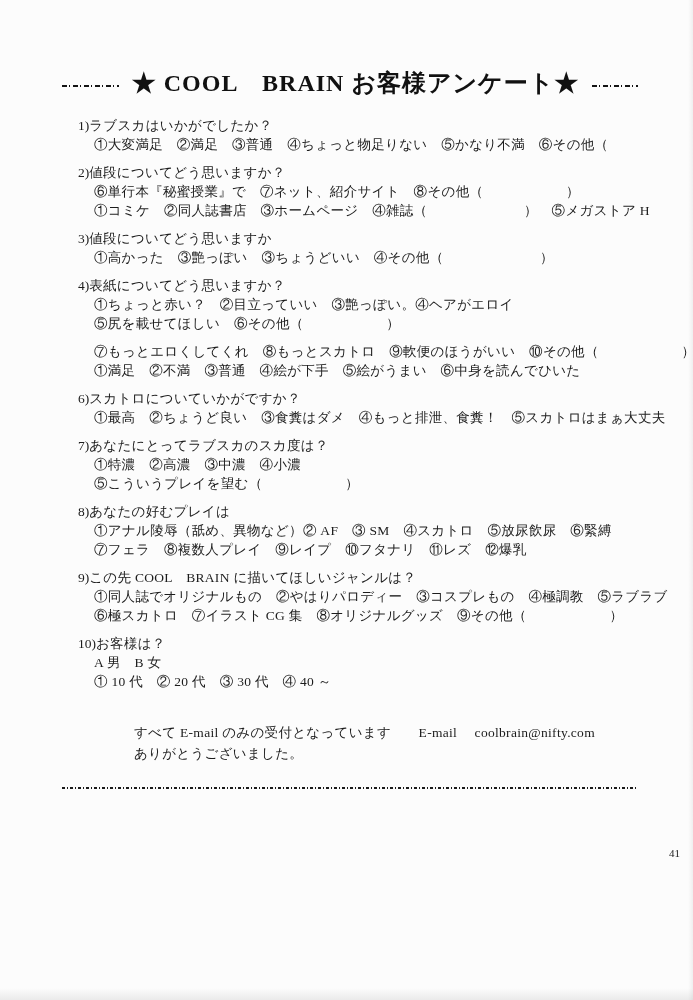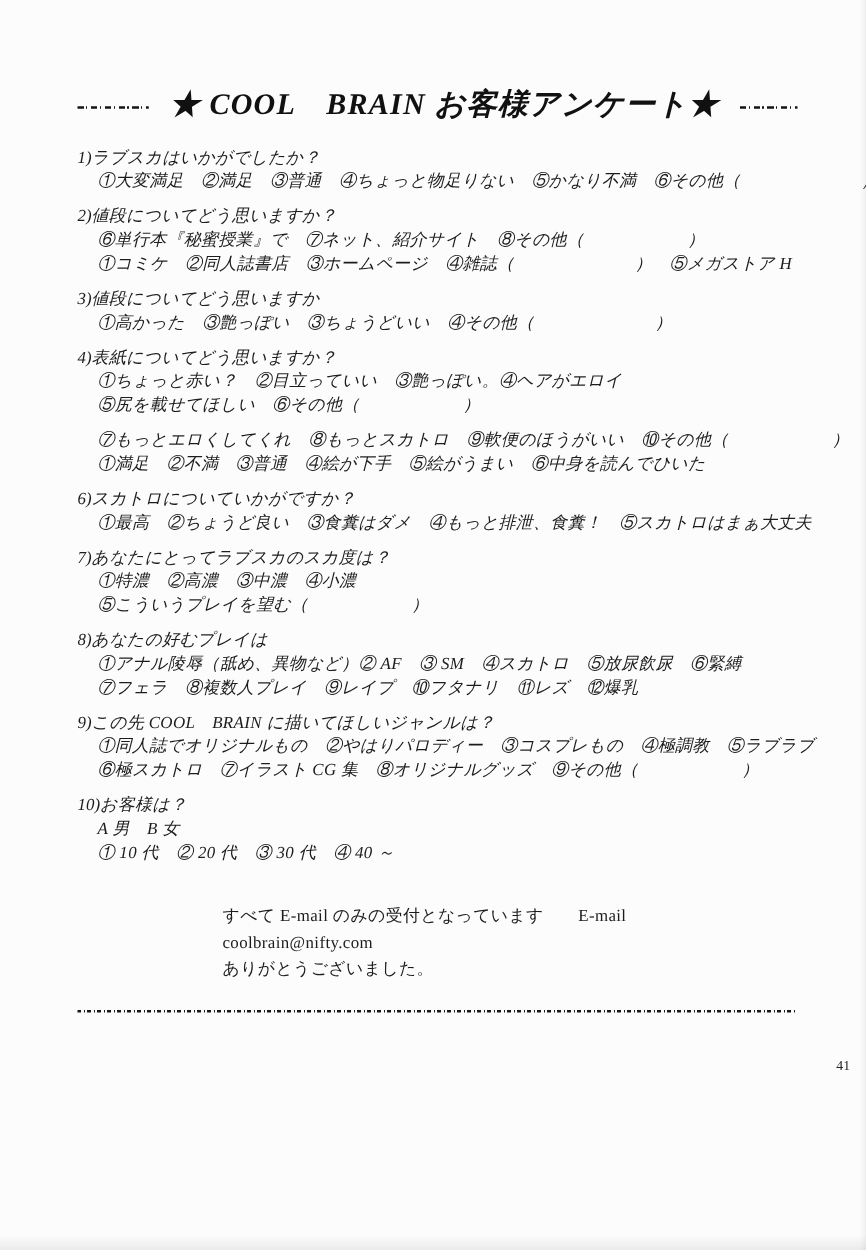--- a/index.html
+++ b/index.html
@@ -50,37 +50,36 @@
   }
   .dash-left{width:57px;}
   .dash-right{width:46px;}
   .page-title{
     margin:0;
     font-size:24px;
     font-weight:bold;
     letter-spacing:1px;
     white-space:nowrap;
     color:#111;
-    font-style:italic;
   }
   .questions{
     font-size:13.5px;
     line-height:19px;
     letter-spacing:0.3px;
   }
-  .q{margin:0 0 9px 0;font-style:italic;}
+  .q{margin:0 0 9px 16px;}
   .q-header{white-space:nowrap;}
   .q-number{letter-spacing:0;}
   .opt-line{
     padding-left:16px;
     white-space:nowrap;
   }
   .footer{
     margin-top:31px;
-    margin-left:116px;
+    margin-left:72px;
     font-size:13.5px;
     line-height:21px;
     letter-spacing:0.3px;
   }
   .bottom-rule{
     margin-top:23px;
     width:575px;
     height:2px;
     background:repeating-linear-gradient(90deg,#1a1a1a 0 3px,transparent 3px 5px,#1a1a1a 5px 6px,transparent 6px 8px);
   }

